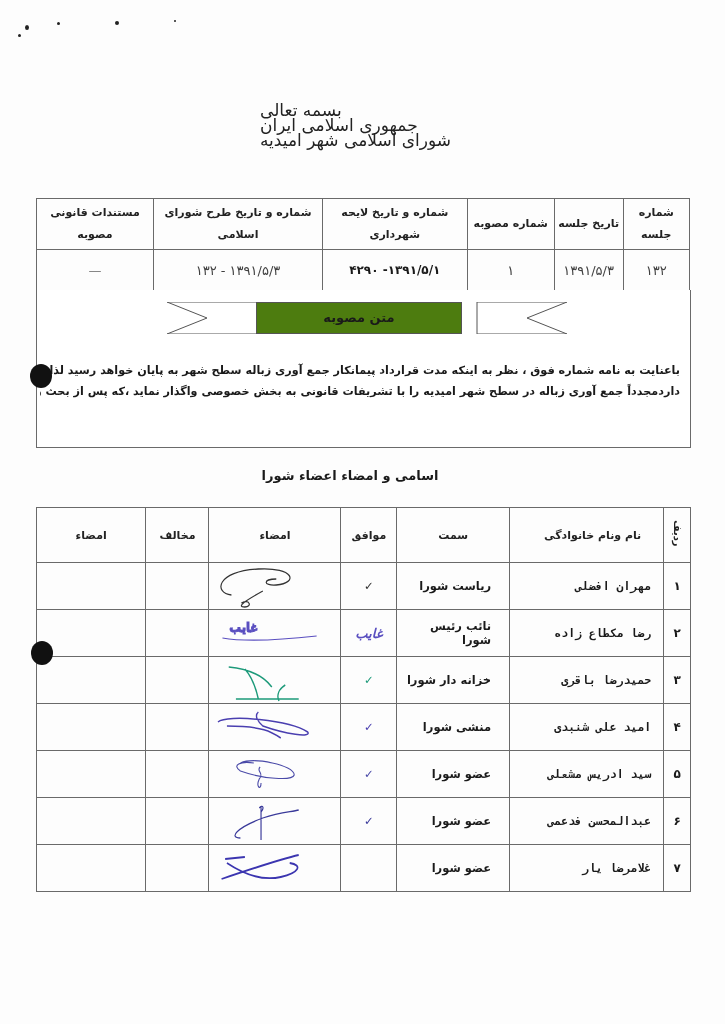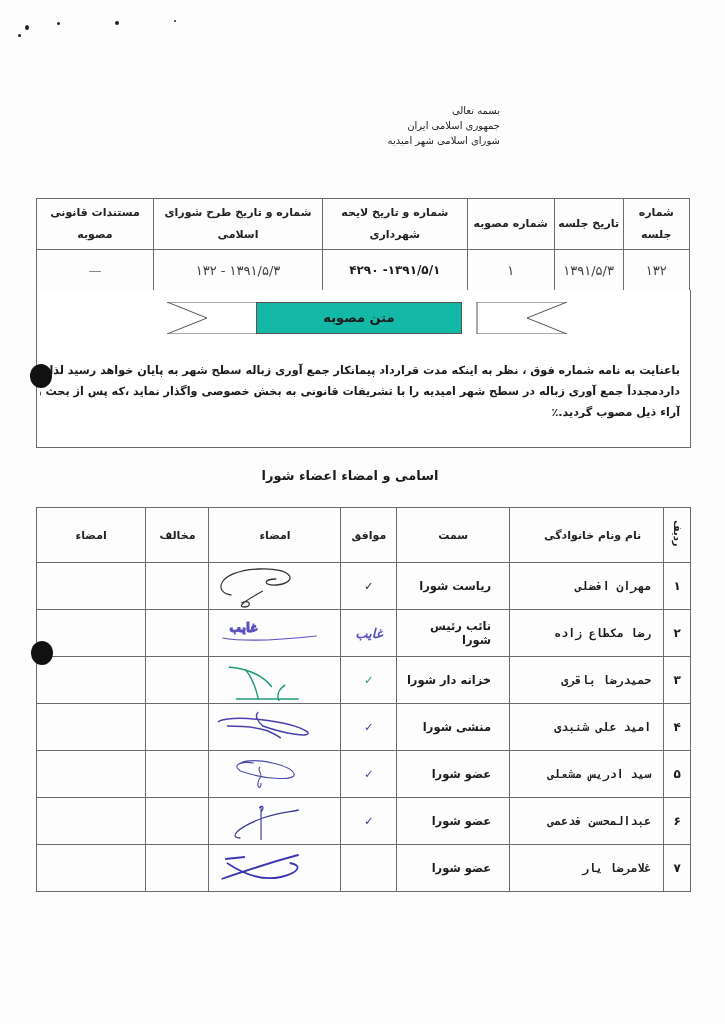--- a/index.html
+++ b/index.html
@@ -4,42 +4,42 @@
 <style>
   html, body { margin: 0; padding: 0; }
   body {
     width: 725px; height: 1024px; position: relative; overflow: hidden;
     background: #fdfdfd;
     font-family: "DejaVu Sans", sans-serif;
     color: #1a1a1a;
   }
   .header-block {
     position: absolute; left: 260px; top: 103px; width: 240px;
-    text-align: right; direction: rtl; font-size: 10px; line-height: 15px; color: #222;
+    text-align: left; direction: rtl; font-size: 17px; line-height: 15px; color: #222;
   }
   .header-block div { white-space: nowrap; }
 
   table { border-collapse: collapse; direction: rtl; position: absolute; }
   td, th { border: 1px solid #6a6a6a; padding: 0; text-align: center; vertical-align: middle; }
 
   
   .info-table { left: 36px; top: 198px; width: 654px; }
   .info-table th { font-weight: bold; font-size: 11px; line-height: 22px; height: 50px; color: #222; }
   .info-table td.val { height: 40px; font-size: 13px; }
   .hand { font-family: "DejaVu Sans", sans-serif; color: #404040; font-size: 16px; letter-spacing: 1px; }
 
   .text-box {
     position: absolute; left: 36px; top: 290px; width: 653px; height: 157px;
     border: 1px solid #6a6a6a; border-top: none; background: #fff;
   }
   .banner { position: absolute; left: 130px; top: 12px; width: 400px; height: 32px; }
   .banner-title {
     position: absolute; left: 256px; top: 302px; width: 206px; height: 32px;
     border: 1px solid #555; box-sizing: border-box; text-align: center; line-height: 30px;
-    font-weight: bold; font-size: 13px; direction: rtl; background: #14b8a6;
+    font-weight: bold; font-size: 13px; direction: rtl; background: #4d7c0f;
   }
   .body-text {
     position: absolute; left: 40px; top: 360px; width: 640px; direction: rtl;
     font-weight: bold; font-size: 11.2px; line-height: 21px; color: #1a1a1a; text-align: right;
     white-space: nowrap; overflow: hidden;
   }
   .section-title {
     position: absolute; left: 200px; top: 468px; width: 300px; text-align: center;
     font-weight: bold; font-size: 13px; direction: rtl;
   }
@@ -105,21 +105,20 @@
 <div class="text-box">
   <svg class="banner" viewBox="0 0 400 32">
     <polyline points="0,0 90,0 90,32 0,32 40,16 0,0" fill="none" stroke="#555" stroke-width="1"></polyline>
     <polyline points="400,0 310,0 310,32 400,32 360,16 400,0" fill="none" stroke="#555" stroke-width="1"></polyline>
   </svg>
 </div>
 <div class="banner-title">متن مصوبه</div>
 <div class="body-text">
   <div>باعنایت به نامه شماره فوق ، نظر به اینکه مدت قرارداد پیمانکار جمع آوری زباله سطح شهر به پایان خواهد رسید لذا این شهرداری در نظر</div>
   <div>داردمجدداً جمع آوری زباله در سطح شهر امیدیه را با تشریفات قانونی به بخش خصوصی واگذار نماید ،که پس از بحث و بررسی با مجموع</div>
-  <div>آراء ذیل مصوب گردید.٪</div>
 </div>
 
 <div class="section-title">اسامی و امضاء اعضاء شورا</div>
 
 <table class="members-table">
   <tbody>
       <tr>
     <th class="col-idx"><span class="th-vert">ردیف</span></th>
     <th class="col-name">نام ونام خانوادگی</th>
     <th class="col-role">سمت</th>

